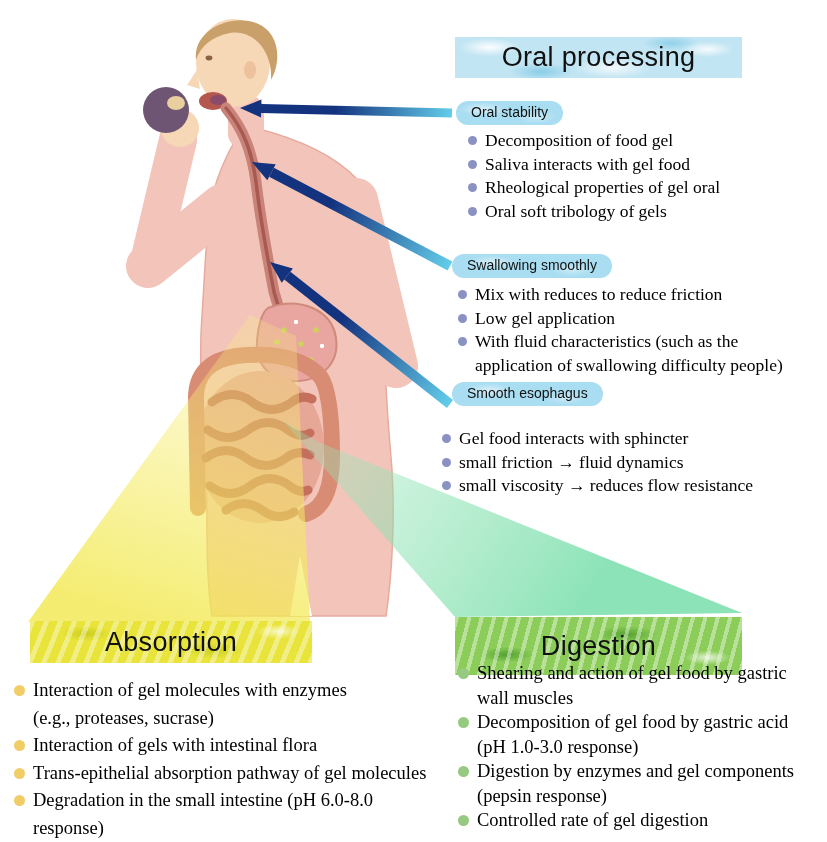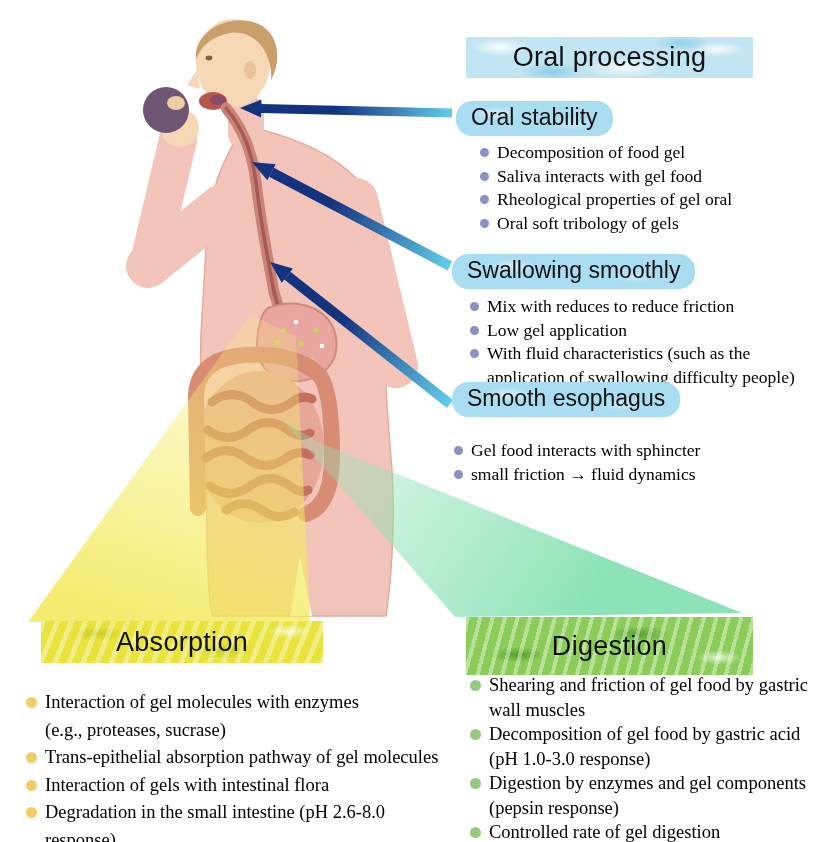--- a/index.html
+++ b/index.html
@@ -2,21 +2,21 @@
 <html><head>
 <meta charset="utf-8">
 <style>
   html,body{margin:0;padding:0;background:#ffffff;}
   .stage{position:relative;width:827px;height:842px;overflow:hidden;background:#fff;
          font-family:"Liberation Sans",sans-serif;}
   .scene{position:absolute;left:0;top:0;width:827px;height:842px;}
 
   
   .banner{position:absolute;display:flex;align-items:center;justify-content:center;
-          font-size:27px;color:#111;letter-spacing:.3px;margin-left:11px;}
+          font-size:27px;color:#111;letter-spacing:.3px;}
   #title-banner{left:455px;top:37px;width:287px;height:41px;
     background-color:#c2e5f3;
     background-image:
       radial-gradient(ellipse 46px 14px at 12% 25%,rgba(255,255,255,.95),transparent 65%),
       radial-gradient(ellipse 60px 16px at 55% 75%,rgba(255,255,255,.8),transparent 65%),
       radial-gradient(ellipse 40px 12px at 88% 30%,rgba(255,255,255,.85),transparent 65%),
       radial-gradient(ellipse 50px 14px at 30% 85%,rgba(132,203,231,.9),transparent 65%),
       radial-gradient(ellipse 44px 12px at 75% 15%,rgba(132,203,231,.8),transparent 65%);}
   #banner-absorption{left:30px;top:621px;width:282px;height:42px;
     background-color:#e9e43b;
@@ -27,31 +27,31 @@
       radial-gradient(ellipse 34px 11px at 88% 25%,rgba(255,255,255,.7),transparent 65%);}
   #banner-digestion{left:455px;top:617px;width:287px;height:58px;
     background-color:#8bcd58;
     background-image:
       repeating-linear-gradient(105deg,rgba(255,255,255,.4) 0 4px,rgba(255,255,255,0) 4px 12px),
       radial-gradient(ellipse 42px 12px at 18% 65%,rgba(80,158,46,.95),transparent 65%),
       radial-gradient(ellipse 48px 13px at 60% 30%,rgba(80,158,46,.9),transparent 65%),
       radial-gradient(ellipse 36px 11px at 88% 70%,rgba(255,255,255,.75),transparent 65%);}
 
   
-  .pill{position:absolute;padding:3px 15px 5px;border-radius:16px;font-size:23px;color:#111;
+  .pill{position:absolute;padding:3px 15px 5px;border-radius:16px;font-size:14px;color:#111;
     background-color:#a9ddf1;
     background-image:
       radial-gradient(ellipse 34px 10px at 25% 35%,rgba(255,255,255,.55),transparent 70%),
       radial-gradient(ellipse 30px 10px at 75% 65%,rgba(255,255,255,.4),transparent 70%);}
   #pill-oral{left:456px;top:101px;}
   #pill-swallow{left:452px;top:254px;}
   #pill-esoph{left:452px;top:382px;}
 
   
-  ul.blist{position:absolute;margin:12px;padding:0;list-style:none;
+  ul.blist{position:absolute;margin:0;padding:0;list-style:none;
            font-family:"Liberation Serif",serif;color:#000;}
   ul.blist li{position:relative;padding-left:17px;white-space:pre-line;}
   ul.blist li::before{content:"";position:absolute;left:0;border-radius:50%;}
 
   ul.small{font-size:17.5px;line-height:23.5px;}
   ul.small li::before{top:7px;width:9px;height:9px;background:#8a92c4;}
 
   #list-oral{left:468px;top:129px;width:310px;}
   #list-swallow{left:458px;top:283px;width:340px;}
   #list-esoph{left:442px;top:427px;width:340px;}
@@ -181,38 +181,39 @@
     <li>Mix with reduces to reduce friction</li>
     <li>Low gel application</li>
     <li>With fluid characteristics (such as the
 application of swallowing difficulty people)</li>
   </ul>
 
   <div class="pill" id="pill-esoph">Smooth esophagus</div>
   <ul class="blist small" id="list-esoph">
     <li>Gel food interacts with sphincter</li>
     <li>small friction → fluid dynamics</li>
+    <li>small viscosity → reduces flow resistance</li>
   </ul>
 
   <div class="banner" id="banner-absorption">
     <span>Absorption</span>
   </div>
   <ul class="blist" id="list-absorption">
     <li>Interaction of gel molecules with enzymes
 (e.g., proteases, sucrase)</li>
+    <li>Interaction of gels with intestinal flora</li>
     <li>Trans-epithelial absorption pathway of gel molecules</li>
-    <li>Interaction of gels with intestinal flora</li>
-    <li>Degradation in the small intestine (pH 2.6-8.0 response)</li>
+    <li>Degradation in the small intestine (pH 6.0-8.0 response)</li>
   </ul>
 
   <div class="banner" id="banner-digestion">
     <span>Digestion</span>
   </div>
   <ul class="blist" id="list-digestion">
-    <li>Shearing and friction of gel food by gastric
+    <li>Shearing and action of gel food by gastric
 wall muscles</li>
     <li>Decomposition of gel food by gastric acid
 (pH 1.0-3.0 response)</li>
     <li>Digestion by enzymes and gel components
 (pepsin response)</li>
     <li>Controlled rate of gel digestion</li>
   </ul>
 
 </div>
 

